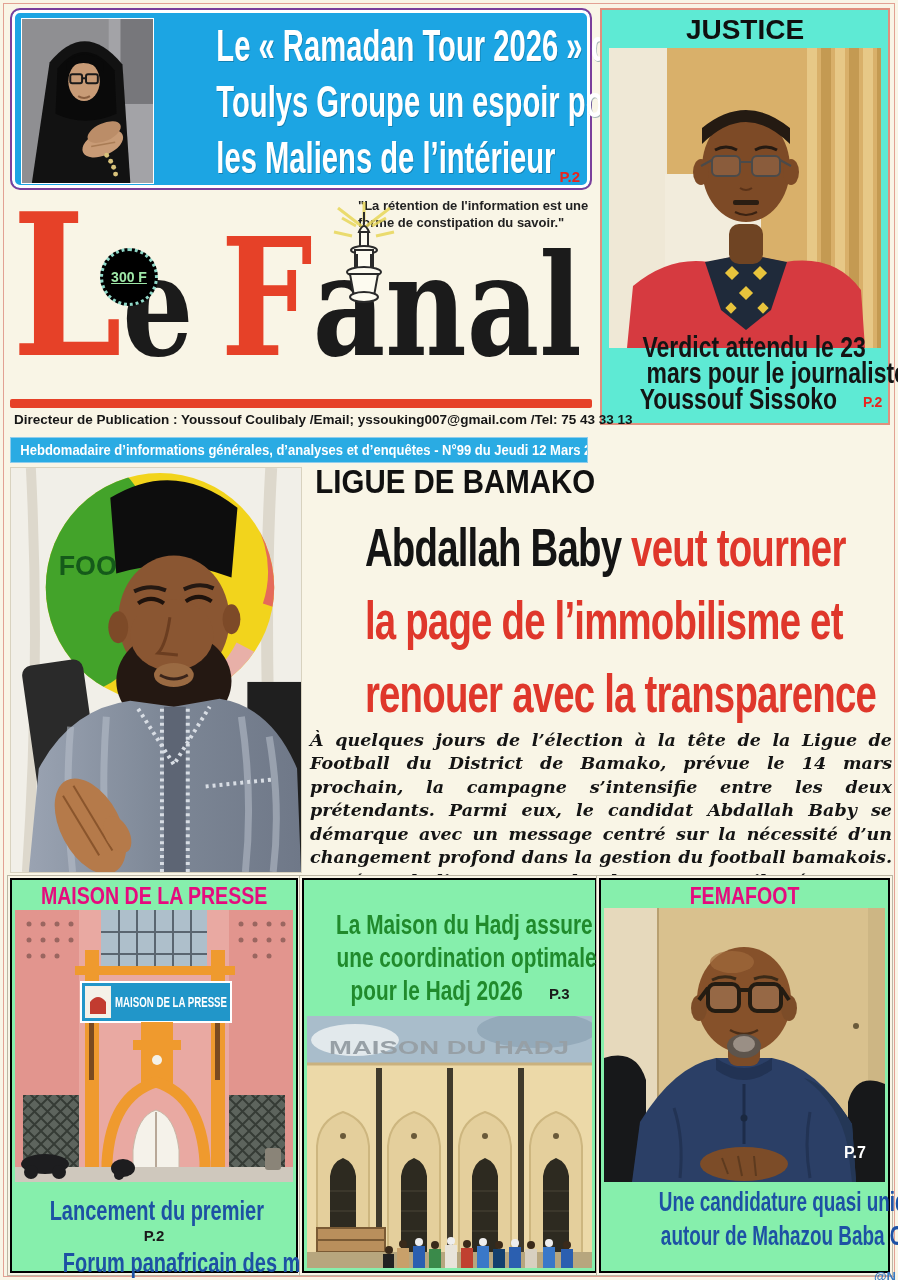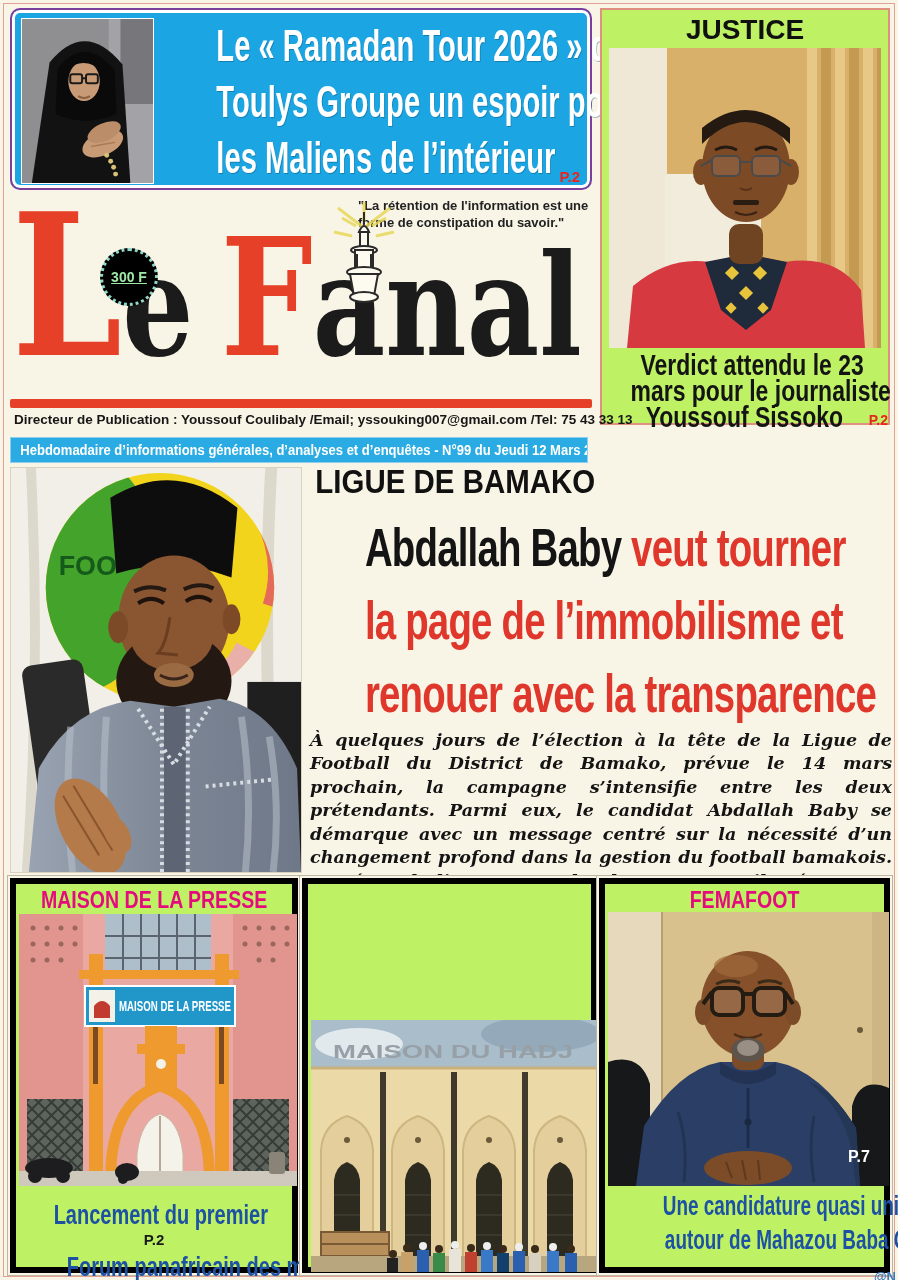--- a/index.html
+++ b/index.html
@@ -21,25 +21,25 @@
   .banner-photo { left:9px; top:8px; width:133px; height:166px; border:1px solid #fff; }
   .banner-head { left:146px; top:4px; width:432px; height:172px; text-align:center; }
   .banner-line { display:block; white-space:nowrap; color:#ffffff; font-weight:bold;
     font-size:40px; line-height:56px; transform:scale(0.73,1.12); transform-origin:center top;
     text-shadow:1px 1px 0 rgba(0,60,90,.35); }
   .banner-pref { right:10px; bottom:3px; color:#e8251f; font-weight:bold; font-size:15px; }
 
   
   .justice {
     left:600px; top:8px; width:290px; height:417px;
-    background:#bef264; border:2px solid #e0907e;
+    background:#5eead4; border:2px solid #e0907e;
   }
   .sec-title { width:100%; text-align:center; font-weight:bold; color:#101010;
     font-size:28px; letter-spacing:0; }
-  .justice-head { left:0; top:341px; width:100%; text-align:right; }
+  .justice-head { left:0; top:323px; width:100%; text-align:left;padding-left:16px; }
   .j-line { display:inline-block; white-space:nowrap; color:#141414; font-weight:bold;
     font-size:28px; line-height:25px; transform:scale(0.82,1.08); transform-origin:center top; }
   .pref-red { color:#e8251f; font-weight:bold; font-size:14px; }
   .pref-blk { color:#1a1a1a; font-weight:bold; font-size:14px; }
 
   
   .masthead { left:10px; top:196px; width:582px; height:238px; }
   .logo-row { position:absolute; left:2px; top:0; display:flex; align-items:baseline;
     white-space:nowrap; transform:scaleX(0.80); transform-origin:left top;
     font-family:"DejaVu Serif", serif; font-weight:bold; line-height:0.92; }
@@ -75,21 +75,21 @@
   .mh-line { display:block; white-space:nowrap; font-weight:bold; font-size:48px; line-height:73px;
     transform:scale(0.80,1.10); transform-origin:center top; letter-spacing:-1px; }
   .mh-black { color:#141414; } .mh-red { color:#df372b; }
   .main-body { left:310px; top:729px; width:582px; font-family:"DejaVu Serif", serif;
     font-weight:bold; font-style:italic; font-size:17.5px; line-height:1.34;
     text-align:justify; color:#141414; }
   .main-pref { color:#e8251f; font-weight:bold; font-style:normal;
     font-family:"Liberation Sans", sans-serif; font-size:14px; }
 
   
-  .bbox { background:#bef264; border:6px solid #000000; box-shadow:0 0 0 2px #f9f5e6, 0 0 0 3px #bcb6a4; }
+  .bbox { background:#86efac; border:2px solid #000000; box-shadow:0 0 0 2px #f9f5e6, 0 0 0 3px #bcb6a4; }
   .bbox-presse { left:10px; top:878px; width:288px; height:395px; }
   .bbox-hadj   { left:302px; top:878px; width:295px; height:395px; }
   .bbox-fema   { left:599px; top:878px; width:291px; height:395px; }
   .mag-head { width:100%; text-align:center; margin-top:2px; }
   .mag-head span { display:inline-block; white-space:nowrap; color:#e50b7e; font-weight:bold;
     font-size:23px; transform:scale(0.85,1.05); transform-origin:center top; }
   .blue-lines, .green-lines { width:100%; text-align:center; }
   .b-line { display:inline-block; white-space:nowrap; color:#1d51a4; font-weight:bold;
     font-size:27px; line-height:34px; transform:scale(0.74,1.05); transform-origin:center top; }
   .g-line { display:inline-block; white-space:nowrap; color:#208a2c; font-weight:bold;
@@ -366,20 +366,26 @@
       <rect x="250" y="238" width="16" height="22" rx="3" fill="#8a8478"></rect>
     </g>
   </svg>
   <div class="abs blue-lines" style="top:313px;">
     <span class="b-line">Lancement du premier</span><span class="pref-blk" style="font-size:15px;">P.2</span><br>
     <span class="b-line">Forum panafricain des médias</span>
   </div>
 </div>
 
 <div class="abs bbox bbox-hadj">
+  <div class="abs green-lines" style="top:28px;">
+    <span class="g-line">La Maison du Hadj assure</span><br>
+    <span class="g-line">une coordination optimale</span><br>
+    <span class="g-line">pour le Hadj 2026</span>
+    <span class="pref-blk" style="font-size:15px;">P.3</span>
+  </div>
   <svg class="abs" style="left:3px; top:136px;" width="285" height="252" viewBox="0 0 285 252">
     <rect width="285" height="252" fill="#a9bdcb"></rect>
     <ellipse cx="48" cy="24" rx="44" ry="16" fill="#e8edf0" opacity="0.9"></ellipse>
     <ellipse cx="230" cy="14" rx="60" ry="18" fill="#8fa5b5" opacity="0.8"></ellipse>
     <text x="142" y="38" font-size="19" font-weight="bold" fill="#97a0a6" text-anchor="middle" font-family="Liberation Sans, sans-serif" textLength="240" lengthAdjust="spacingAndGlyphs">MAISON DU HADJ</text>
     <rect y="48" width="285" height="204" fill="#ecd9a8"></rect>
     <line x1="0" y1="48" x2="285" y2="48" stroke="#c9b17e" stroke-width="3"></line>
     <g>
       <path d="M10,252 L10,130 Q12,104 36,96 Q60,104 62,130 L62,252" fill="#e4cf9c" stroke="#cdb67f" stroke-width="2"></path>
       <path d="M23,252 L23,160 Q25,146 36,142 Q47,146 49,160 L49,252" fill="#2d2a20"></path>

